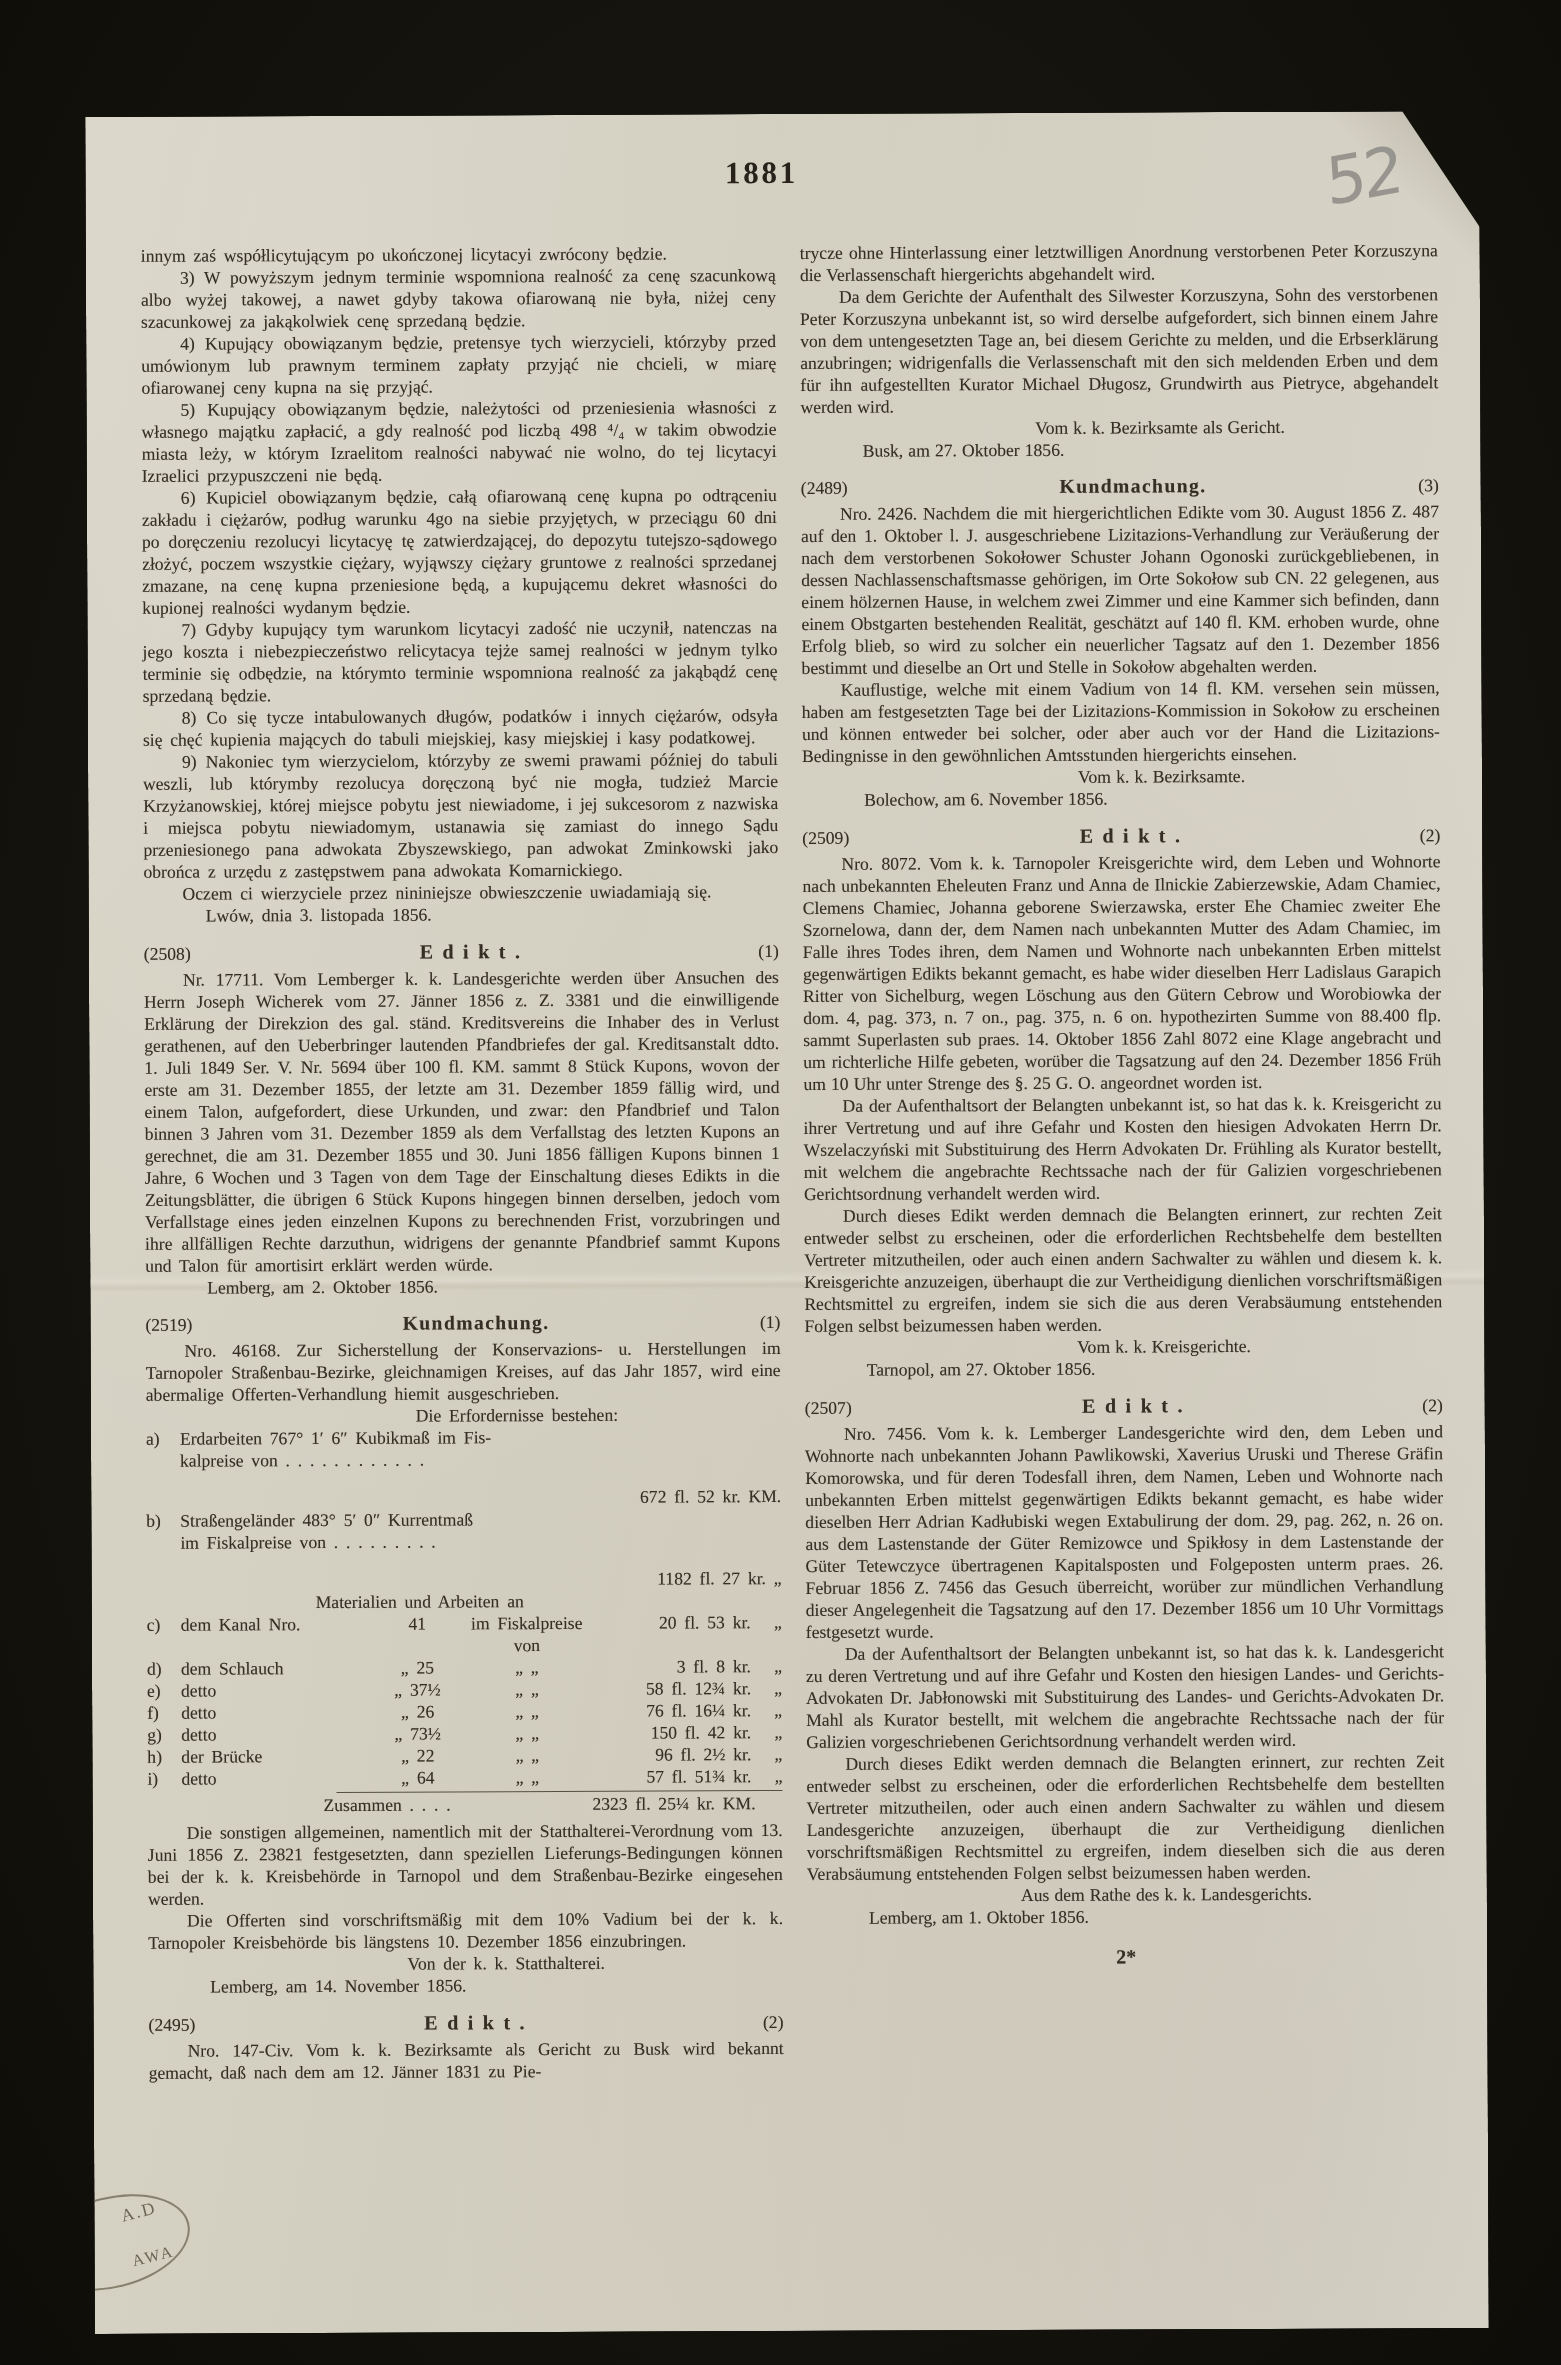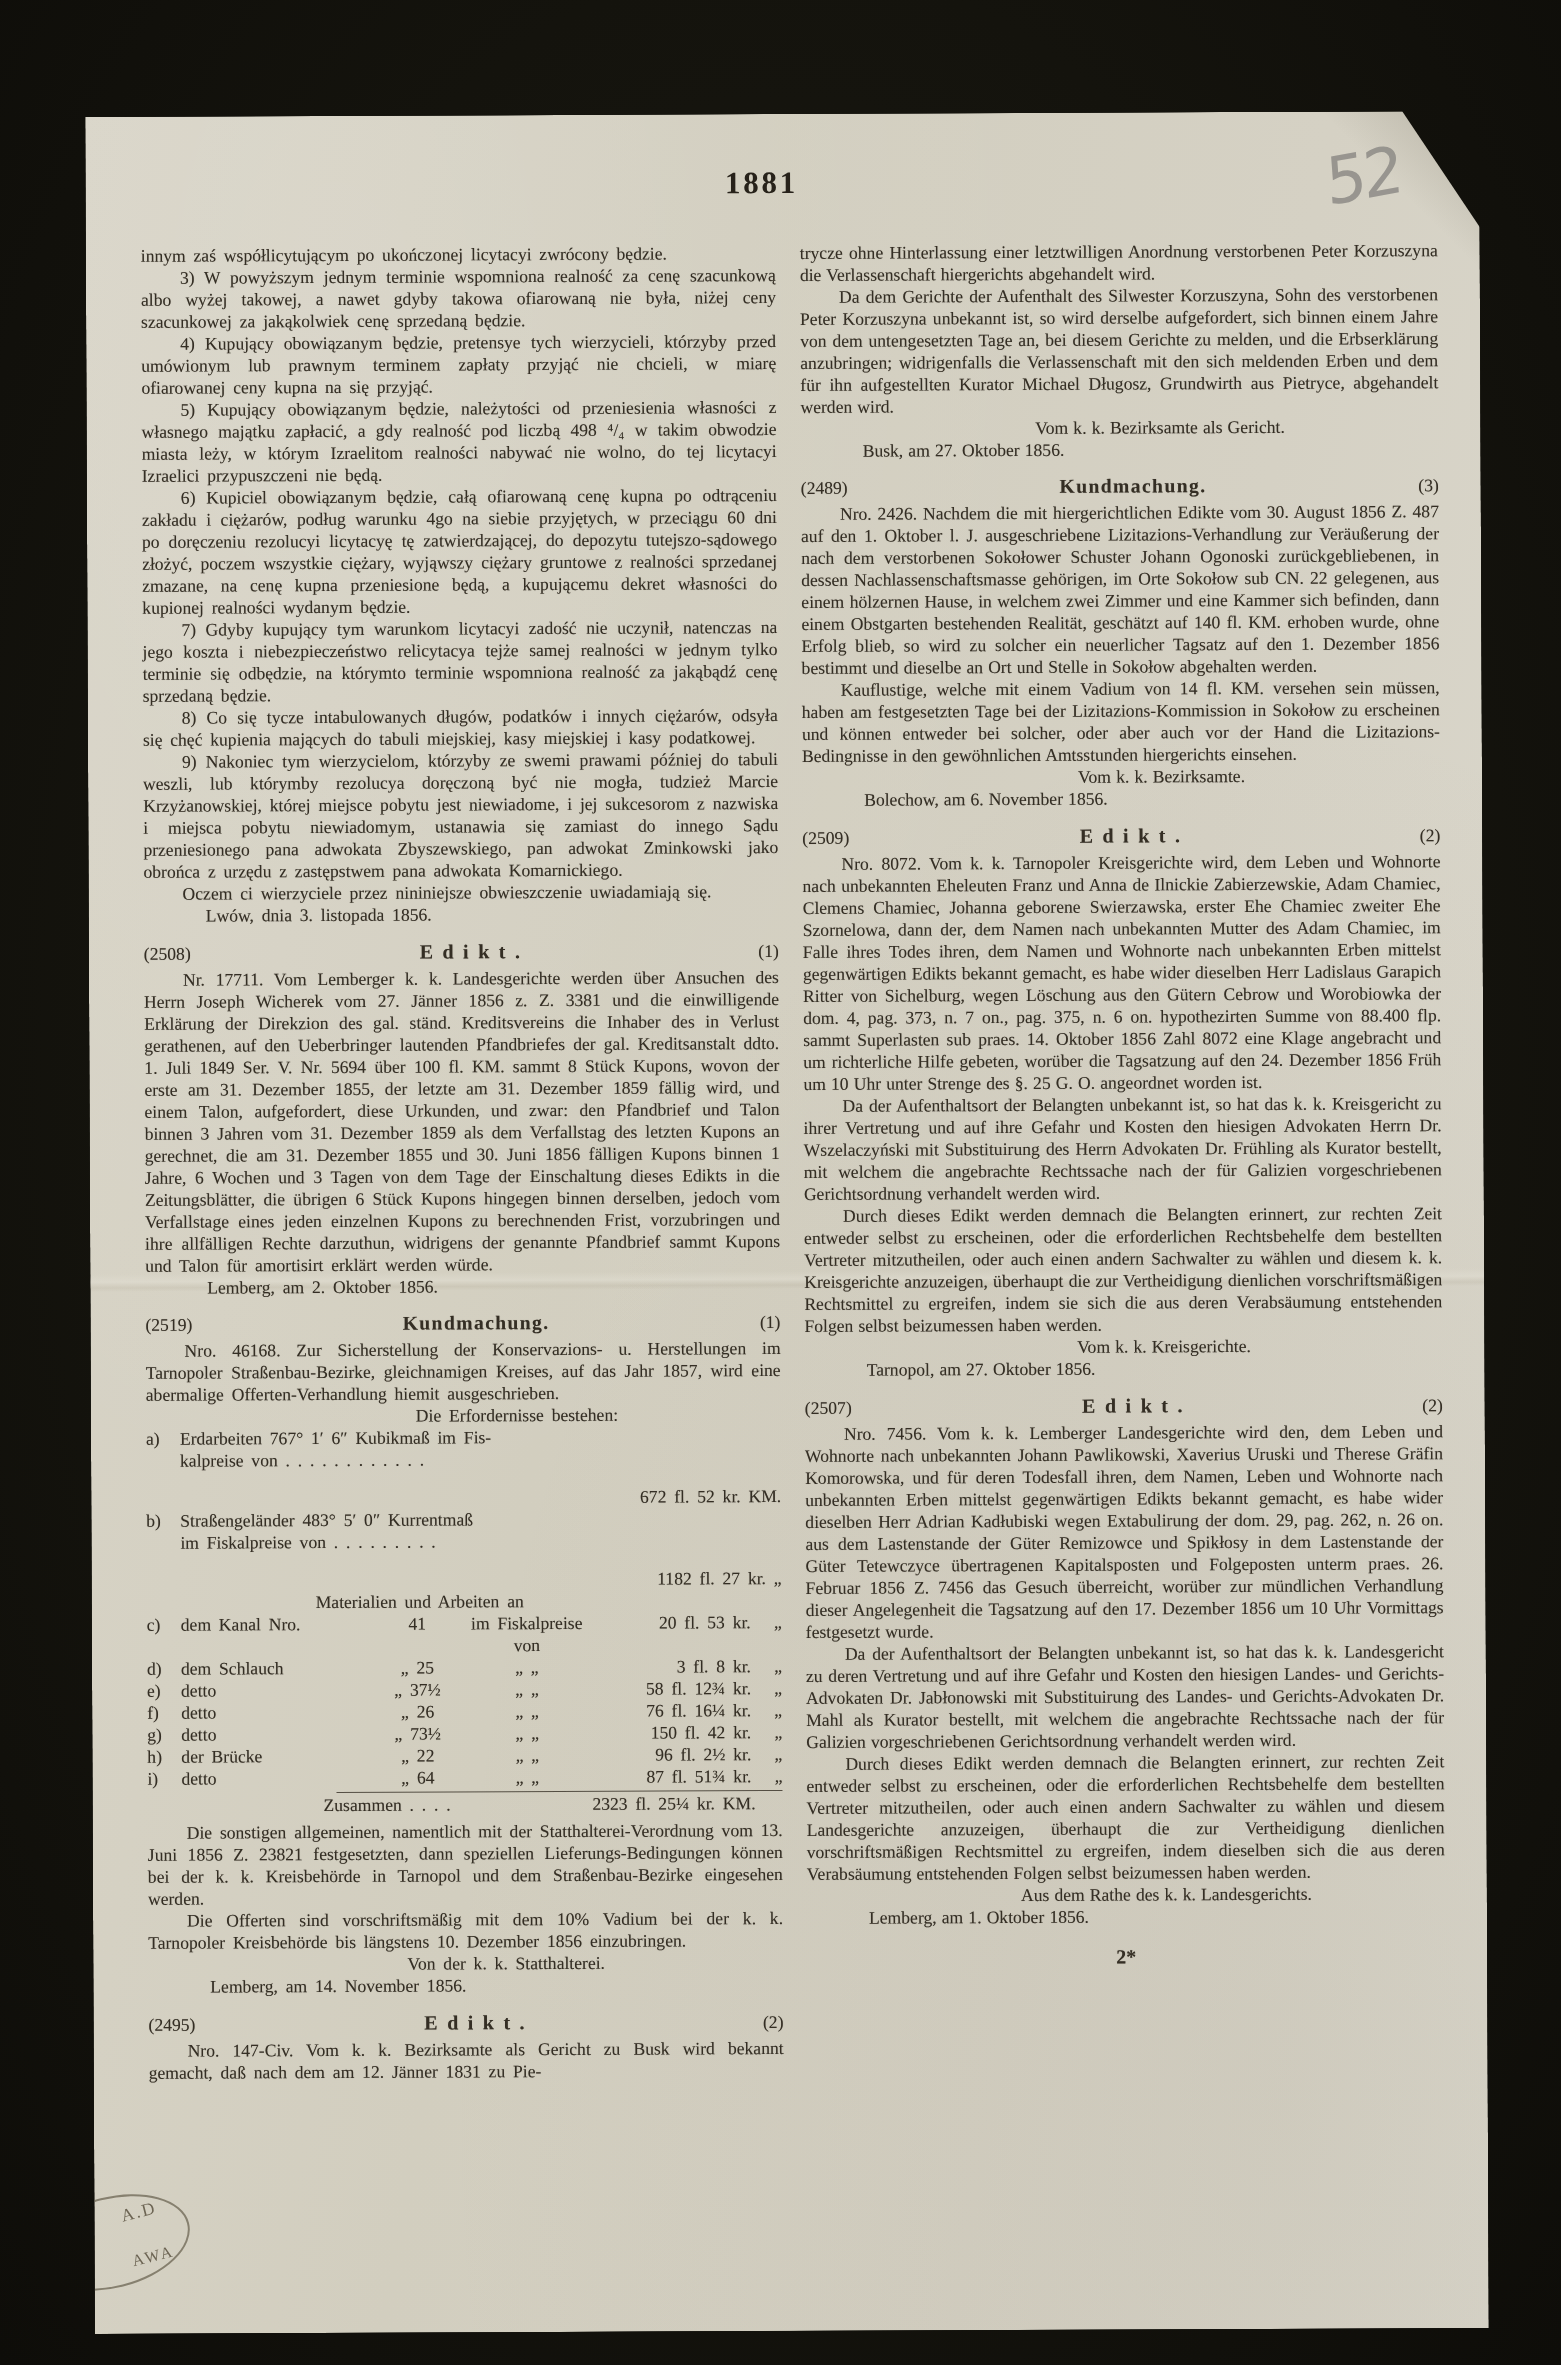--- a/index.html
+++ b/index.html
@@ -28,21 +28,21 @@
     background:linear-gradient(to bottom, rgba(222,218,206,0) 0%, rgba(225,222,210,0.55) 45%, rgba(150,140,115,0.12) 78%, rgba(222,218,206,0) 100%);
     pointer-events:none;
   }
   .pencil{
     position:absolute;left:1240px;top:27px;
     font-family:"DejaVu Sans", sans-serif;font-weight:400;
     font-size:65px;color:#8d8b86;opacity:0.85;
     transform:rotate(-10deg) skewX(-6deg);letter-spacing:-4px;
   }
   .pagenum{
-    position:absolute;left:605px;top:51px;width:142px;text-align:center;
+    position:absolute;left:605px;top:41px;width:142px;text-align:center;
     font-size:31px;font-weight:bold;letter-spacing:2.7px;color:#27221a;
   }
   .stamp{
     position:absolute;left:-62px;top:2080px;width:155px;height:87px;
     border:2.7px solid rgba(92,84,66,0.65);border-radius:50%;
     transform:rotate(-14deg);color:rgba(82,74,56,0.8);
   }
   .stamp .s1{position:absolute;right:26px;top:9.5px;font-size:17.6px;letter-spacing:2px;}
   .stamp .s2{position:absolute;right:19px;bottom:10.8px;font-size:16px;letter-spacing:2.7px;}
   .col{
@@ -189,21 +189,21 @@
       <span class="c-num">„  22</span>
       <span class="c-mid">„    „</span>
       <span class="c-amt">96 fl. 2½ kr.</span>
       <span class="c-cur">„</span>
     </div>
     <div class="trow">
       <span class="c-letter">i)</span>
       <span class="c-name">detto</span>
       <span class="c-num">„  64</span>
       <span class="c-mid">„    „</span>
-      <span class="c-amt">87 fl. 51¾ kr.</span>
+      <span class="c-amt">57 fl. 51¾ kr.</span>
       <span class="c-cur">„</span>
     </div>
 
     <div class="sumrule"></div>
     <div class="sumrow">
       <span class="sum-label">Zusammen . . . .</span>
       <span class="sum-amt">2323 fl. 25¼ kr. KM.</span>
     </div>
     <div class="gap-s"></div>
     <p>Die sonstigen allgemeinen, namentlich mit der Statthalterei-Verordnung vom 13. Juni 1856 Z. 23821 festgesetzten, dann speziellen Lieferungs-Bedingungen können bei der k. k. Kreisbehörde in Tarnopol und dem Straßenbau-Bezirke eingesehen werden.</p>

